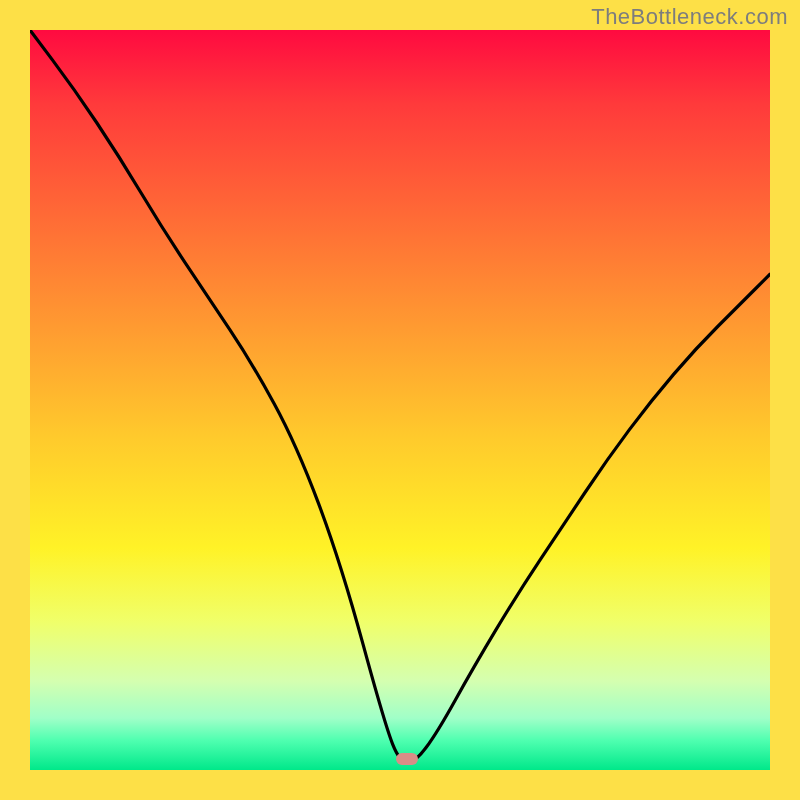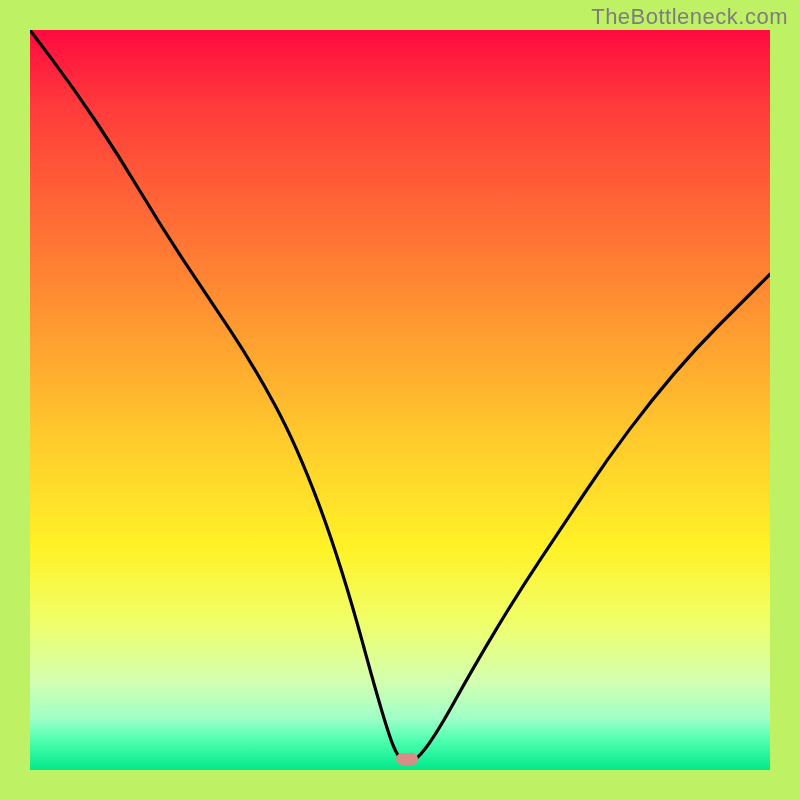--- a/index.html
+++ b/index.html
@@ -8,21 +8,21 @@
     width: 800px;
     height: 800px;
     background: #000;
     font-family: Arial, Helvetica, sans-serif;
     overflow: hidden;
   }
   .frame {
     position: relative;
     width: 800px;
     height: 800px;
-    background: #bef264;
+    background: #fde047;
   }
   .watermark {
     position: absolute;
     top: 4px;
     right: 12px;
     color: #7d7d7d;
     font-size: 22px;
     letter-spacing: 0.5px;
     font-weight: 500;
     z-index: 10;

